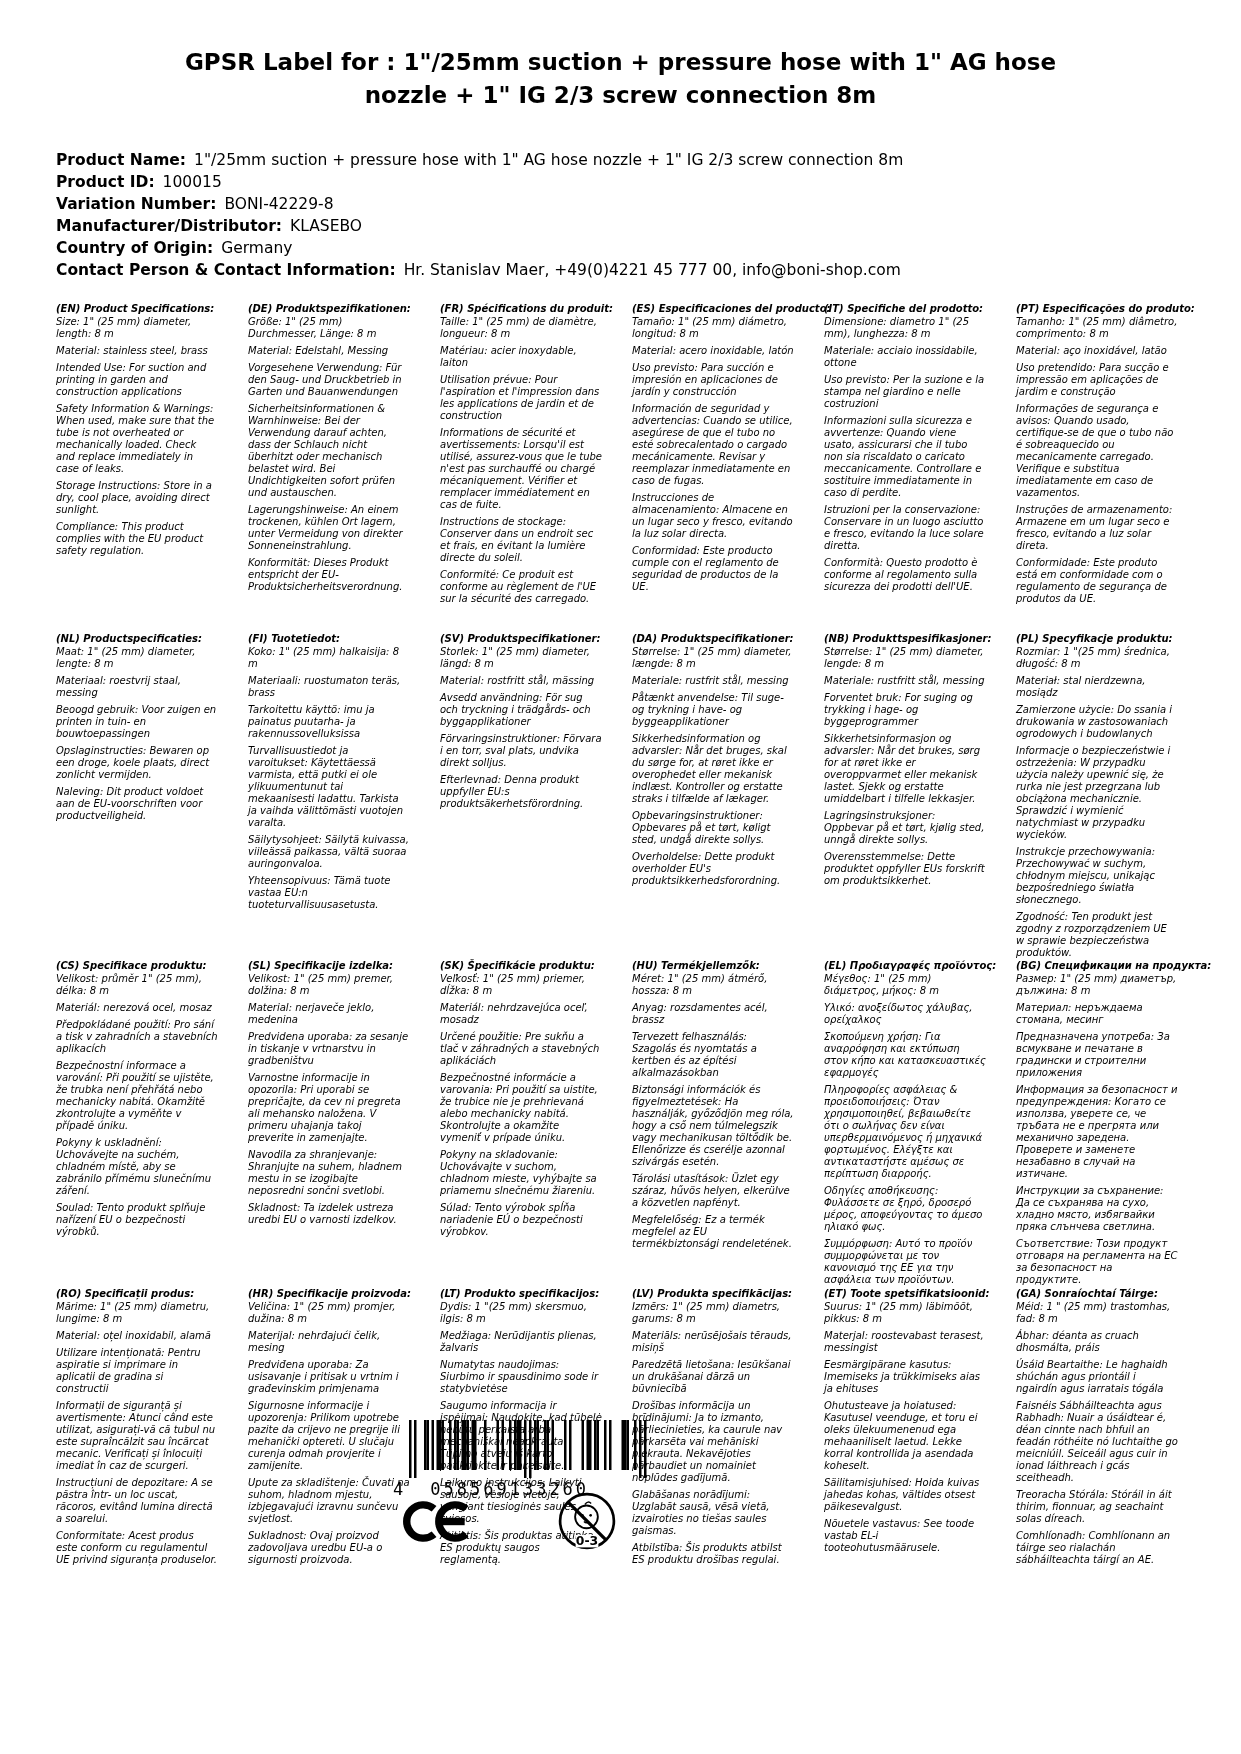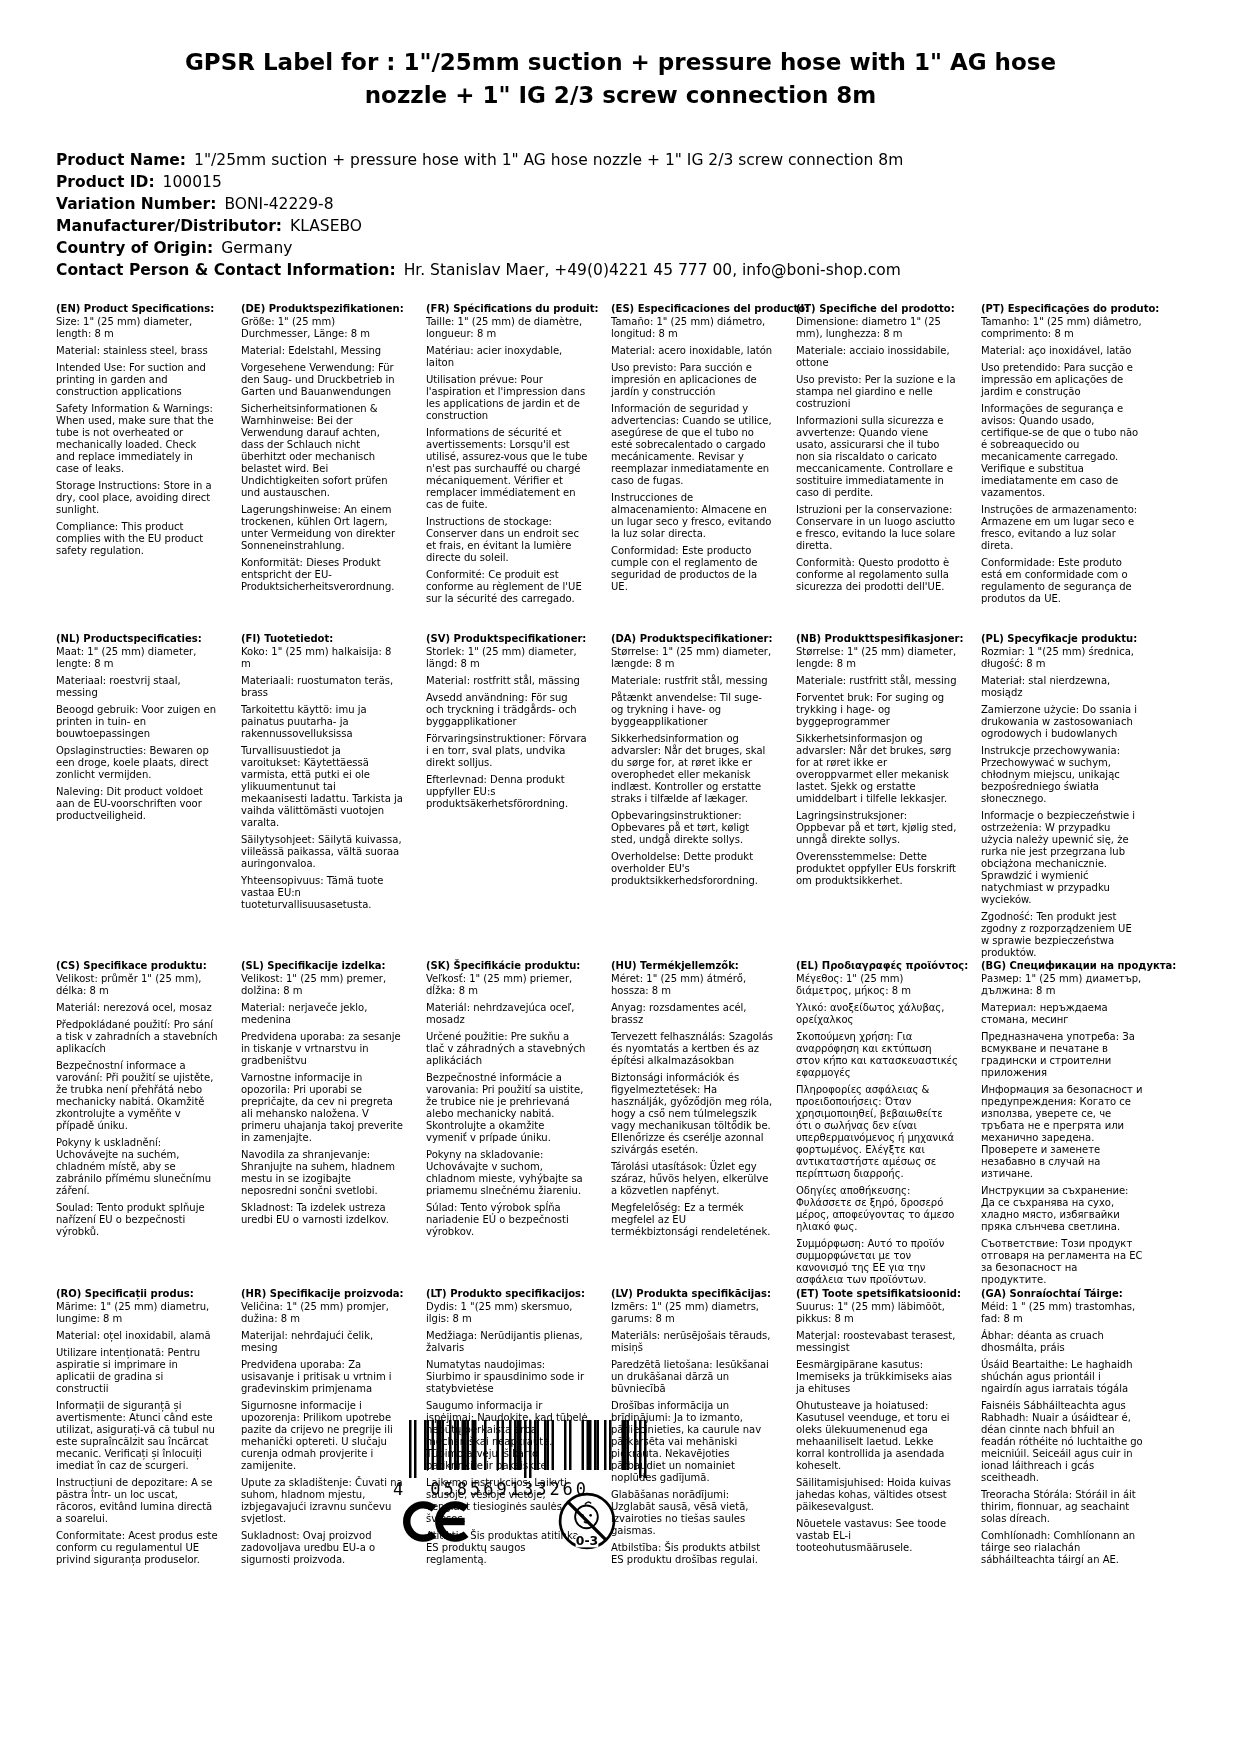--- a/index.html
+++ b/index.html
@@ -2,22 +2,22 @@
 <html><head>
 <meta charset="utf-8">
 <style>
   html,body{margin:0;padding:0;background:#fff;}
   .page{position:relative;width:1241px;height:1754px;background:#fff;overflow:hidden;
         font-family:"DejaVu Sans",sans-serif;color:#000;}
   .title{width:960px;margin:46px auto 0;text-align:center;font-size:23px;font-weight:bold;line-height:1.45;}
   .info{margin:36px 0 0 56px;font-size:15.5px;line-height:22px;}
   .info-row{white-space:nowrap;}
   .info-label{font-weight:bold;margin-right:8px;text-align:right;}
-  .lang-grid{display:grid;grid-template-columns:repeat(6,162px);column-gap:23px;
-             grid-template-rows:330px 327px 328px auto;margin:22px 0 8px 56px;align-items:start;}
+  .lang-grid{display:grid;grid-template-columns:repeat(6,162px);column-gap:30px;
+             grid-template-rows:330px 327px 328px auto;margin:22px 0 8px 56px;align-items:start;font-style:italic;}
   .cell{font-size:10px;line-height:12px;}
   .cell-head{font-weight:bold;white-space:nowrap;margin:0 0 1px 0;}
   .cell-p{margin:0 0 5px 0;padding:0;}
   .barcode-area{position:absolute;left:393px;top:1420px;}
   .barcode-svg{display:block;margin-left:16px;fill:#000;}
   .barcode-digits{display:flex;margin-top:1px;font-family:"DejaVu Sans Mono",monospace;
                   font-size:17px;letter-spacing:3px;}
   .barcode-digits .d0{margin-right:24px;}
   .barcode-digits .d1{}
   .ce-mark{position:absolute;left:403px;top:1499px;}
@@ -135,22 +135,22 @@
         <p class="cell-p">Forventet bruk: For suging og trykking i hage- og byggeprogrammer</p>
         <p class="cell-p">Sikkerhetsinformasjon og advarsler: Når det brukes, sørg for at røret ikke er overoppvarmet eller mekanisk lastet. Sjekk og erstatte umiddelbart i tilfelle lekkasjer.</p>
         <p class="cell-p">Lagringsinstruksjoner: Oppbevar på et tørt, kjølig sted, unngå direkte sollys.</p>
         <p class="cell-p">Overensstemmelse: Dette produktet oppfyller EUs forskrift om produktsikkerhet.</p>
       </div>
       <div class="cell">
         <div class="cell-head">(PL) Specyfikacje produktu:</div>
         <p class="cell-p">Rozmiar: 1 "(25 mm) średnica, długość: 8 m</p>
         <p class="cell-p">Materiał: stal nierdzewna, mosiądz</p>
         <p class="cell-p">Zamierzone użycie: Do ssania i drukowania w zastosowaniach ogrodowych i budowlanych</p>
+        <p class="cell-p">Informacje o bezpieczeństwie i ostrzeżenia: W przypadku użycia należy upewnić się, że rurka nie jest przegrzana lub obciążona mechanicznie. Sprawdzić i wymienić natychmiast w przypadku wycieków.</p>
         <p class="cell-p">Instrukcje przechowywania: Przechowywać w suchym, chłodnym miejscu, unikając bezpośredniego światła słonecznego.</p>
-        <p class="cell-p">Informacje o bezpieczeństwie i ostrzeżenia: W przypadku użycia należy upewnić się, że rurka nie jest przegrzana lub obciążona mechanicznie. Sprawdzić i wymienić natychmiast w przypadku wycieków.</p>
         <p class="cell-p">Zgodność: Ten produkt jest zgodny z rozporządzeniem UE w sprawie bezpieczeństwa produktów.</p>
       </div>
       <div class="cell">
         <div class="cell-head">(CS) Specifikace produktu:</div>
         <p class="cell-p">Velikost: průměr 1" (25 mm), délka: 8 m</p>
         <p class="cell-p">Materiál: nerezová ocel, mosaz</p>
         <p class="cell-p">Předpokládané použití: Pro sání a tisk v zahradních a stavebních aplikacích</p>
         <p class="cell-p">Bezpečnostní informace a varování: Při použití se ujistěte, že trubka není přehřátá nebo mechanicky nabitá. Okamžitě zkontrolujte a vyměňte v případě úniku.</p>
         <p class="cell-p">Pokyny k uskladnění: Uchovávejte na suchém, chladném místě, aby se zabránilo přímému slunečnímu záření.</p>
         <p class="cell-p">Soulad: Tento produkt splňuje nařízení EU o bezpečnosti výrobků.</p>

